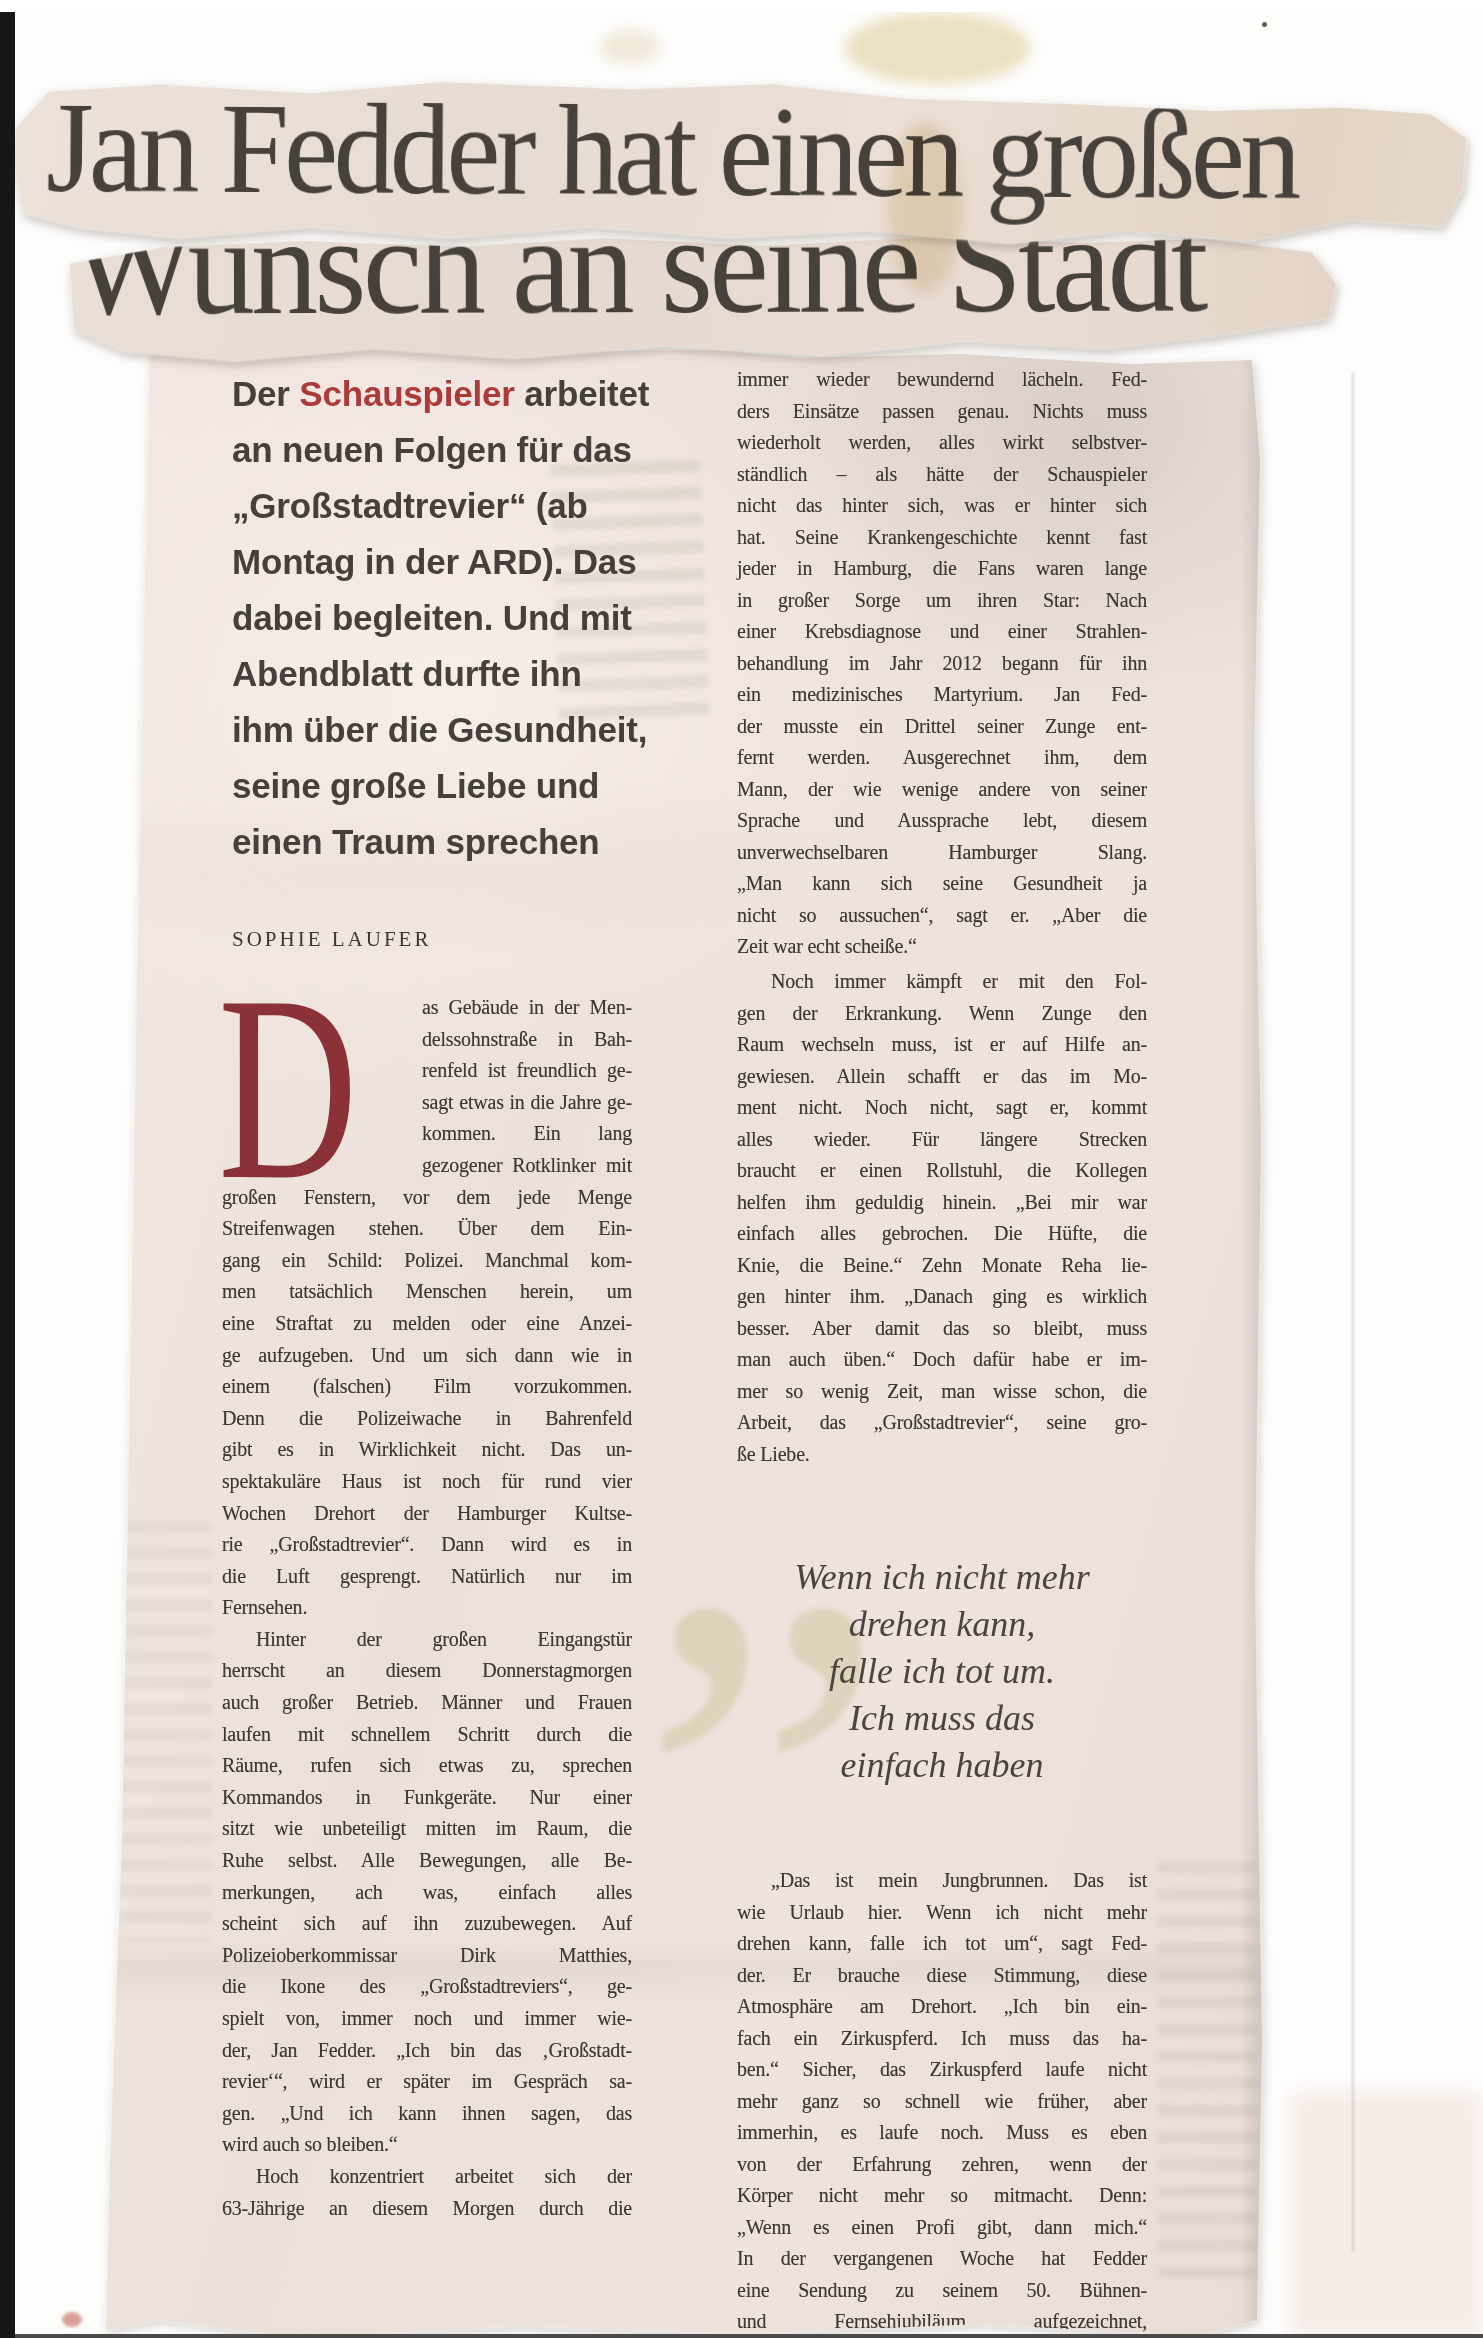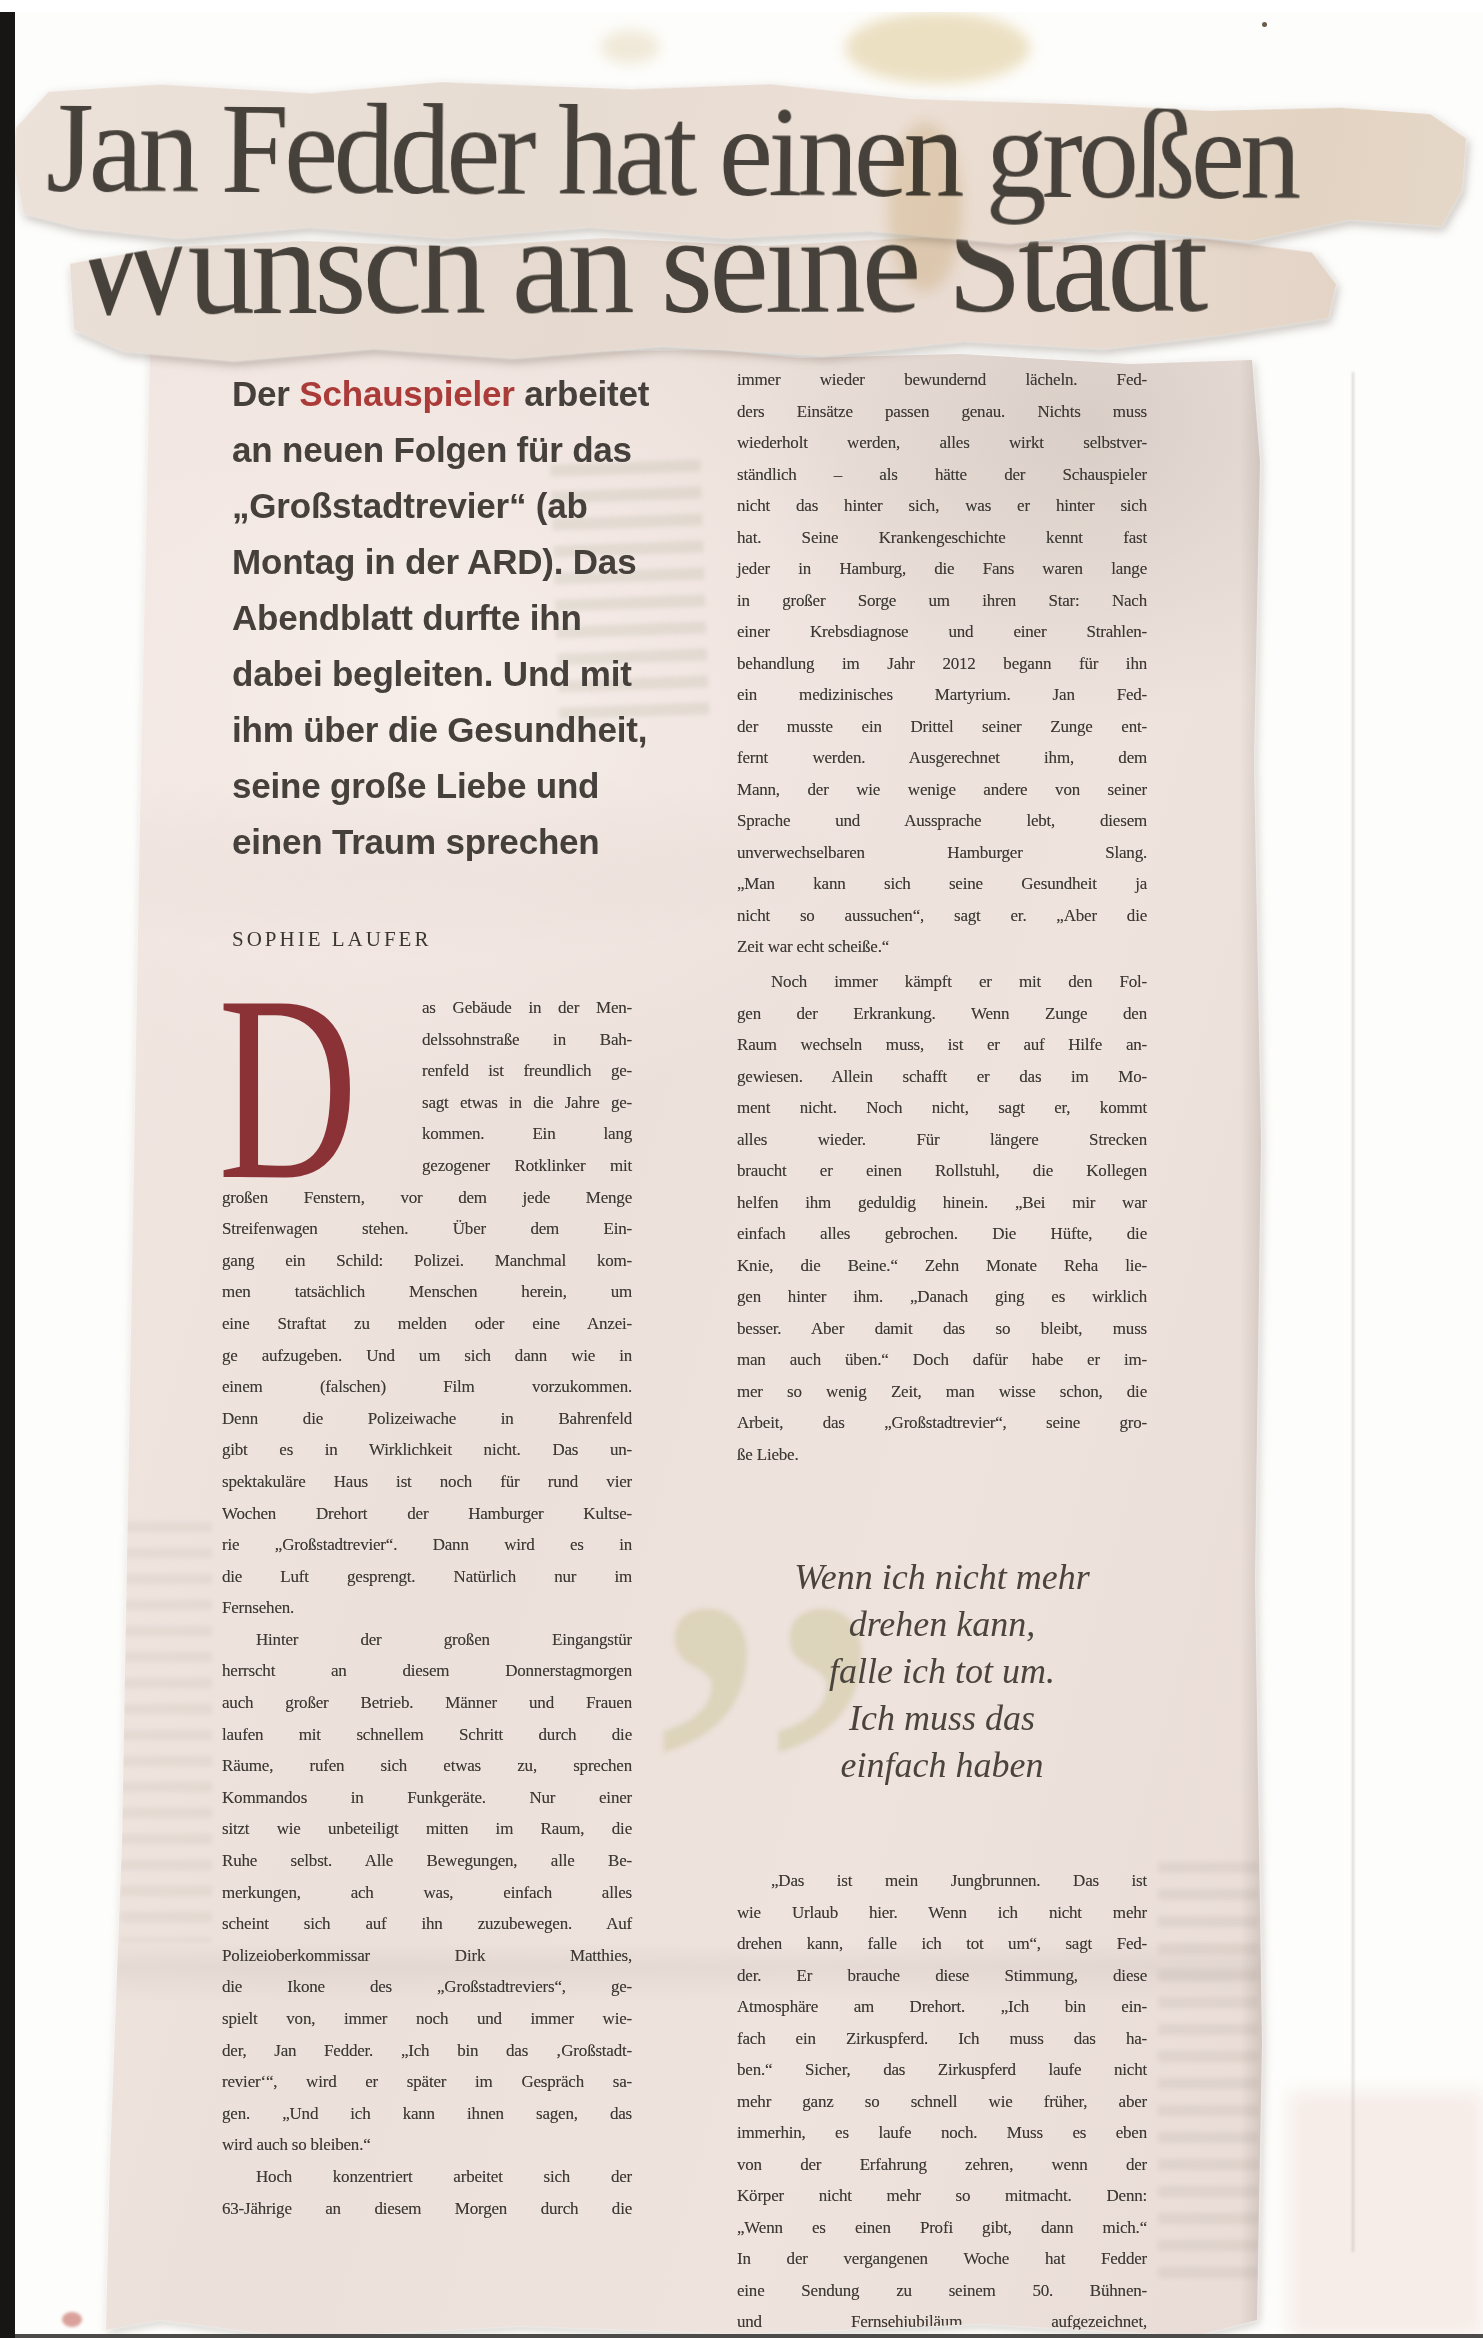--- a/index.html
+++ b/index.html
@@ -60,21 +60,21 @@
 
   
   .lead{position:absolute;left:132px;top:24px;width:424px;
         font-family:"Liberation Sans",sans-serif;font-weight:bold;font-size:35px;line-height:56px;
         color:#45403c;letter-spacing:-0.2px;z-index:3;}
   .lead .line{text-align:left;text-align-last:left;}
   .red{color:#ab3b38;}
   .byline{position:absolute;left:132px;top:585px;font-size:21px;letter-spacing:3px;color:#3a3632;z-index:3;}
   .dropcap{position:absolute;left:118px;top:613px;font-size:265px;line-height:1;color:#8b3237;
            transform:scaleX(0.73);transform-origin:left top;z-index:3;}
-  .col{position:absolute;width:410px;font-size:17px;color:#3c3833;letter-spacing:-0.2px;z-index:3;
+  .col{position:absolute;width:410px;font-size:20px;color:#3c3833;letter-spacing:-0.2px;z-index:3;
        text-shadow:0 0 0.6px rgba(60,55,50,0.45);}
   .col1{left:122px;top:650px;line-height:31.6px;}
   .col2a{left:637px;top:22px;line-height:31.5px;}
   .col2b{left:637px;top:624px;line-height:31.5px;}
   .col2c{left:637px;top:1523px;line-height:31.5px;}
   .line{text-align:justify;text-align-last:justify;}
   .line.e{text-align-last:left;}
   .line.c{text-align:left;text-align-last:center;}
   .line.i{text-indent:34px;}
   .line.n{padding-left:200px;}
@@ -112,22 +112,22 @@
     <div class="clip-paper" data-name="clipping-paper">
       <div class="ghost g1" data-name="print-through-ghost"></div>
       <div class="ghost g2" data-name="print-through-ghost"></div>
       <div class="ghost g3" data-name="print-through-ghost"></div>
 
       <div class="lead" data-name="article-lead">
           <div class="line" data-name="text-line">Der <span class="red" data-name="highlighted-word">Schauspieler</span> arbeitet</div>
           <div class="line" data-name="text-line">an neuen Folgen für das</div>
           <div class="line" data-name="text-line">„Großstadtrevier“ (ab</div>
           <div class="line" data-name="text-line">Montag in der ARD). Das</div>
+          <div class="line" data-name="text-line">dabei begleiten. Und mit</div>
           <div class="line" data-name="text-line">Abendblatt durfte ihn</div>
-          <div class="line" data-name="text-line">dabei begleiten. Und mit</div>
           <div class="line" data-name="text-line">ihm über die Gesundheit,</div>
           <div class="line" data-name="text-line">seine große Liebe und</div>
           <div class="line" data-name="text-line">einen Traum sprechen</div>
         </div>
       <div class="byline" data-name="byline">SOPHIE LAUFER</div>
       <div class="dropcap" data-name="drop-cap">D</div>
 
       <div class="col col1" data-name="article-column-left">
           <div class="line n j" data-name="text-line">as Gebäude in der Men-</div>
           <div class="line n j" data-name="text-line">delssohnstraße in Bah-</div>

